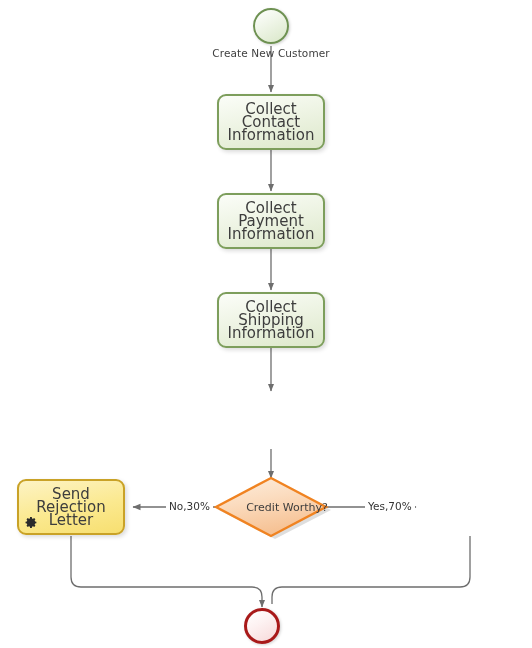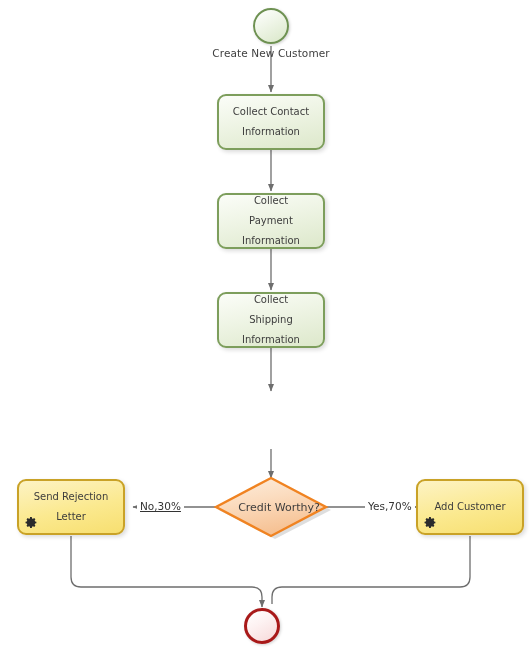--- a/index.html
+++ b/index.html
@@ -64,23 +64,23 @@
     height: 56px;
     border-radius: 9px;
     border: 2px solid #7d9e5c;
     background: linear-gradient(168deg, #fbfdf8 0%, #eef4e4 45%, #dde8cb 100%);
     box-shadow: 2px 2px 4px rgba(0,0,0,0.14);
     display: flex;
     align-items: center;
     justify-content: center;
   }
   .task-label {
-    font-size: 10px;
+    font-size: 15px;
     color: #3d3d3d;
-    line-height: 20px;
+    line-height: 13px;
     text-align: center;
     padding: 0 5px;
     white-space: pre-line;
   }
   
   .service-task {
     width: 108px;
     height: 56px;
     border-radius: 9px;
     border: 2px solid #c9a227;
@@ -106,21 +106,21 @@
     width: 110px;
     height: 58px;
   }
   .gateway svg {
     position: absolute;
     left: -4px;
     top: -3px;
   }
   .gateway-label {
     position: absolute;
-    left: 8px; top: 0;
+    left: 16px; top: 0;
     width: 110px;
     height: 58px;
     display: flex;
     align-items: center;
     justify-content: center;
     font-size: 11px;
     color: #3d3d3d;
     text-align: left;
   }
   
@@ -209,30 +209,21 @@
     <div class="task-label">Send Rejection
 Letter</div>
     <span class="gear-icon">
       <svg width="13" height="13" viewBox="0 0 24 24">
         <path fill="#2b2b2b" d="M12 8.2a3.8 3.8 0 100 7.6 3.8 3.8 0 000-7.6zm0 5.9a2.1 2.1 0 110-4.2 2.1 2.1 0 010 4.2z"></path>
         <path fill="#2b2b2b" d="M21 13.6v-3.2l-2.4-.4a6.9 6.9 0 00-.8-1.9l1.4-2-2.3-2.3-2 1.4a6.9 6.9 0 00-1.9-.8L12.6 2h-3.2l-.4 2.4a6.9 6.9 0 00-1.9.8l-2-1.4L2.8 6.1l1.4 2a6.9 6.9 0 00-.8 1.9L1 10.4v3.2l2.4.4c.2.7.5 1.3.8 1.9l-1.4 2 2.3 2.3 2-1.4c.6.4 1.2.6 1.9.8l.4 2.4h3.2l.4-2.4c.7-.2 1.3-.5 1.9-.8l2 1.4 2.3-2.3-1.4-2c.4-.6.6-1.2.8-1.9l2.4-.4z"></path>
       </svg>
     </span>
   </div>
 
-  <div class="node service-task" style="left:416px; top:479px;">
-    <div class="task-label">Add Customer</div>
-    <span class="gear-icon">
-      <svg width="13" height="13" viewBox="0 0 24 24">
-        <path fill="#2b2b2b" d="M12 8.2a3.8 3.8 0 100 7.6 3.8 3.8 0 000-7.6zm0 5.9a2.1 2.1 0 110-4.2 2.1 2.1 0 010 4.2z"></path>
-        <path fill="#2b2b2b" d="M21 13.6v-3.2l-2.4-.4a6.9 6.9 0 00-.8-1.9l1.4-2-2.3-2.3-2 1.4a6.9 6.9 0 00-1.9-.8L12.6 2h-3.2l-.4 2.4a6.9 6.9 0 00-1.9.8l-2-1.4L2.8 6.1l1.4 2a6.9 6.9 0 00-.8 1.9L1 10.4v3.2l2.4.4c.2.7.5 1.3.8 1.9l-1.4 2 2.3 2.3 2-1.4c.6.4 1.2.6 1.9.8l.4 2.4h3.2l.4-2.4c.7-.2 1.3-.5 1.9-.8l2 1.4 2.3-2.3-1.4-2c.4-.6.6-1.2.8-1.9l2.4-.4z"></path>
-      </svg>
-    </span>
-  </div>
 
   <div class="node end-event" style="left:244px; top:608px;">
   </div>
 
-  <div class="edge-label" style="left:137px; top:500px;text-decoration:underline;">No,30%</div>
+  <div class="edge-label" style="left:166px; top:500px;">No,30%</div>
 
   <div class="edge-label" style="left:345px; top:500px;margin-left:20px;">Yes,70%</div>
 
 </div>
 
 </body></html>

